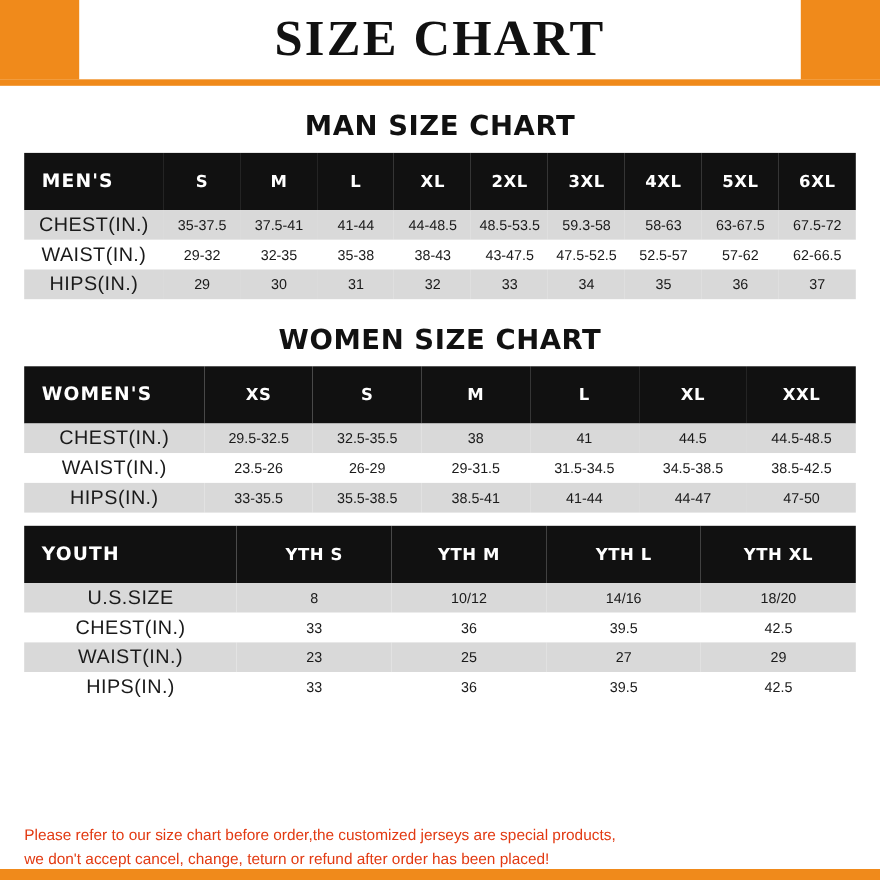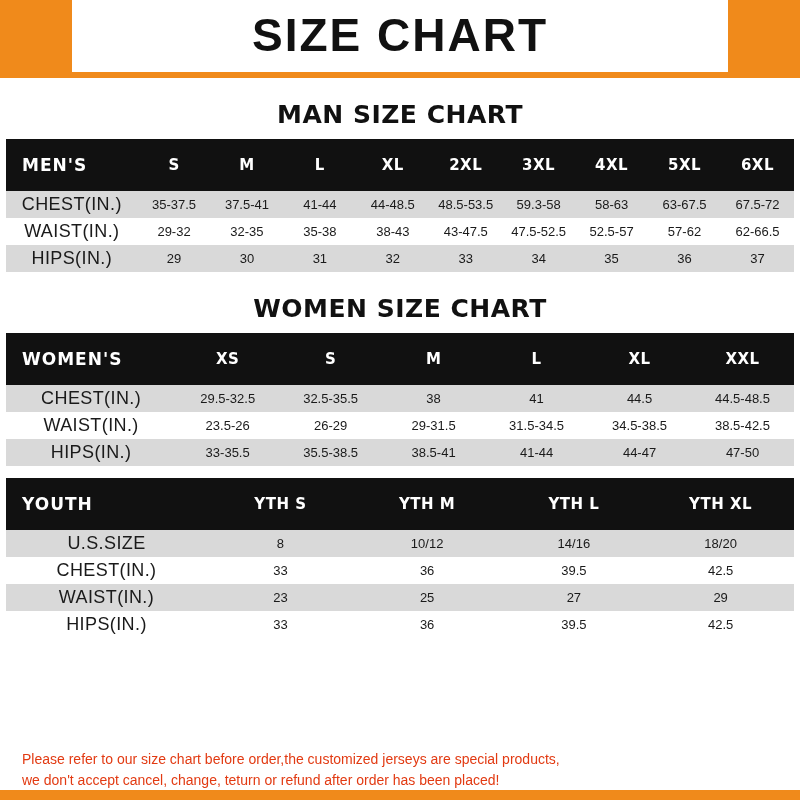--- a/index.html
+++ b/index.html
@@ -35,36 +35,36 @@
     position: absolute;
     left: 72px;
     right: 72px;
     top: 0;
     bottom: 0;
     background: #ffffff;
   }
   .header-title {
     position: relative;
     z-index: 2;
-    font-family: Liberation Sans, sans-serif;
+    font-family: Liberation Serif, serif;
     font-weight: bold;
     font-size: 46px;
     letter-spacing: 2px;
     color: #111111;
     line-height: 1;
     padding-bottom: 2px;
   }
   .header-rule {
     height: 6px;
     background: #f08a1b;
   }
 
   
   .content {
-    padding: 0 6px;
+    padding: 0 22px;
     flex: 1 1 auto;
     display: flex;
     flex-direction: column;
   }
   .section {
     margin-top: 12px;
   }
   .section-title {
     text-align: center;
     font-family: "DejaVu Sans", sans-serif;

